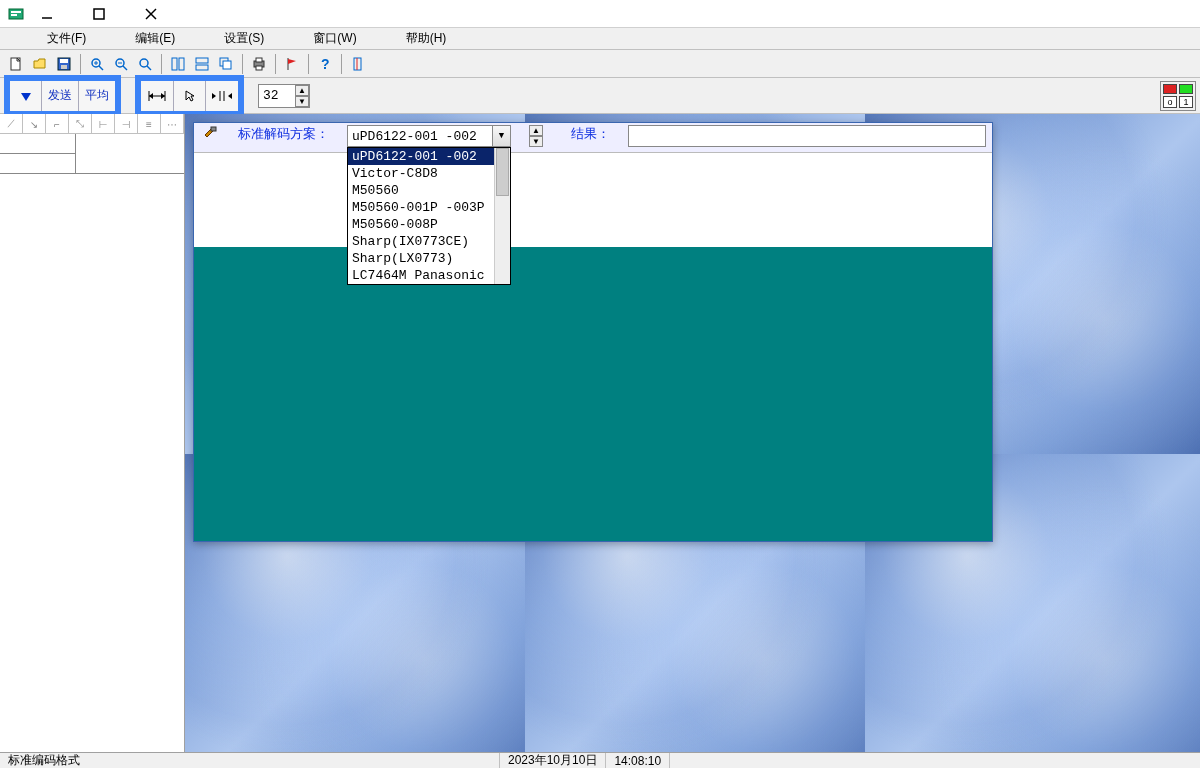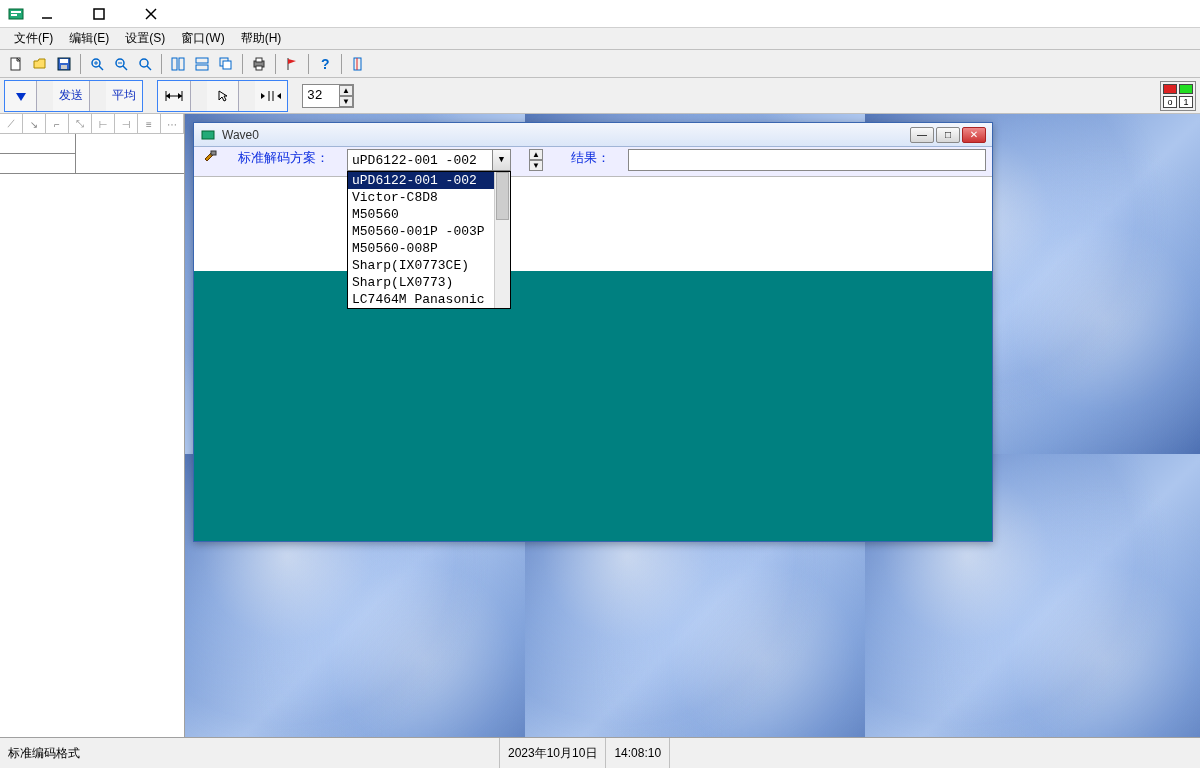--- a/index.html
+++ b/index.html
@@ -30,20 +30,21 @@
   height: 22px;
   display: flex;
   align-items: center;
   padding: 0 6px;
   border-bottom: 1px solid #c0c0c0;
 }
 .menubar .menu-item {
   padding: 0 8px;
   cursor: pointer;
   font-size: 12px;
+  margin-left: 33px;
 }
 .toolbar1 {
   background: #f0f0f0;
   height: 28px;
   display: flex;
   align-items: center;
   padding: 2px 4px;
   border-bottom: 1px solid #c0c0c0;
 }
 .tb-btn {
@@ -65,21 +66,21 @@
   height: 30px;
   padding: 0 6px;
   display: flex; align-items: center; justify-content: center;
   border: 1px solid #9aa;
   background: #f6f6f6;
   cursor: pointer;
   font-size: 12px;
   color: #1030c0;
   min-width: 32px;
 }
-.tb2-group { display: flex; gap: 16px; margin-right: 12px; border: 1px solid #3b82f6;}
+.tb2-group { display: flex; gap: 0; margin-right: 12px; border: 6px solid #3b82f6;}
 .tb2-group .tb2-btn { border: none; border-right: 1px solid #aab; }
 .tb2-group .tb2-btn:last-child { border-right: none; }
 .spin {
   display: inline-flex; align-items: center; border: 1px solid #888; height: 24px;
 }
 .spin input { width: 36px; border: none; height: 22px; font-size: 13px; padding: 0 4px; font-family: "Courier New", monospace; }
 .spin .spins { display: flex; flex-direction: column; }
 .spin .sp { width: 14px; height: 11px; border: 1px solid #888; display: flex; align-items: center; justify-content: center; font-size: 8px; cursor: pointer; background: #eee;}
 .indicator {
   display: flex; flex-direction: column; gap: 2px; border: 1px solid #888; padding: 2px;
@@ -175,21 +176,21 @@
 .dropdown .scrollbar { position: absolute; right: 0; top: 0; bottom: 0; width: 16px; background: #eee; border-left: 1px solid #ccc;}
 .dropdown .scrollbar .thumb { position: absolute; left:1px; right:1px; top: 0; height: 48px; background: #cdcdcd; border:1px solid #aaa;}
 .ct-spins { display:flex; flex-direction:column;}
 .ct-spin { width: 14px; height: 11px; border: 1px solid #888; background:#eee; font-size:8px; display:flex;align-items:center;justify-content:center; cursor:pointer;}
 .ct-result-lbl { margin-left: 10px; color: #1030e0; font-size: 13px;}
 .ct-result-input { flex: 1; border: 1px solid #888; height: 22px; background:#fff; }
 .child-body { flex:1; background: #fff; display:flex; flex-direction: column;}
 .wave-upper { height: 96px; background: #fff; border-bottom: 2px solid #008080; }
 .wave-lower { flex: 1; background: #008080; }
 .statusbar {
-  height: 31px; background: #f0f0f0; border-top: 1px solid #a0a0a0;
+  height: 16px; background: #f0f0f0; border-top: 1px solid #a0a0a0;
   display: flex; align-items: center; font-size: 12px;
 }
 .status-seg { padding: 0 8px; border-right: 1px solid #c0c0c0; height: 100%; display:flex;align-items:center;}
 .status-seg.wide { flex: 1; }
 .status-seg.red { color: #d00; }
 svg { display: block; }
 </style>
 </head>
 <body>
 
@@ -393,33 +394,20 @@
         </div>
       <div class="g-row">
           <div class="g-cell" style="width:76px"></div>
         </div>
     </div>
     <div class="lp-blank"></div>
   </div>
 
   <div class="mdi-area">
     <div class="child-window">
-      <div class="child-title">
-        <span class="ci">
-            <svg width="14" height="14">
-              <rect x="1" y="3" width="12" height="8" fill="#2a7" stroke="#063"></rect>
-            </svg>
-          </span>
-        <span class="ct">Wave0</span>
-        <div class="cbtns">
-          <div class="cbtn">—</div>
-          <div class="cbtn">□</div>
-          <div class="cbtn close">✕</div>
-        </div>
-      </div>
       <div class="child-toolbar">
         <span style="width:20px;display:flex;justify-content:center">
             <svg width="16" height="16">
               <path d="M3 10 L9 4 L11 6 L5 12 Z" fill="#c80" stroke="#630"></path>
               <rect x="9" y="2" width="5" height="4" fill="#888" stroke="#333"></rect>
             </svg>
           </span>
         <span class="ct-lbl">标准解码方案：</span>
         <div class="ct-select">
           <div class="sel-box">

